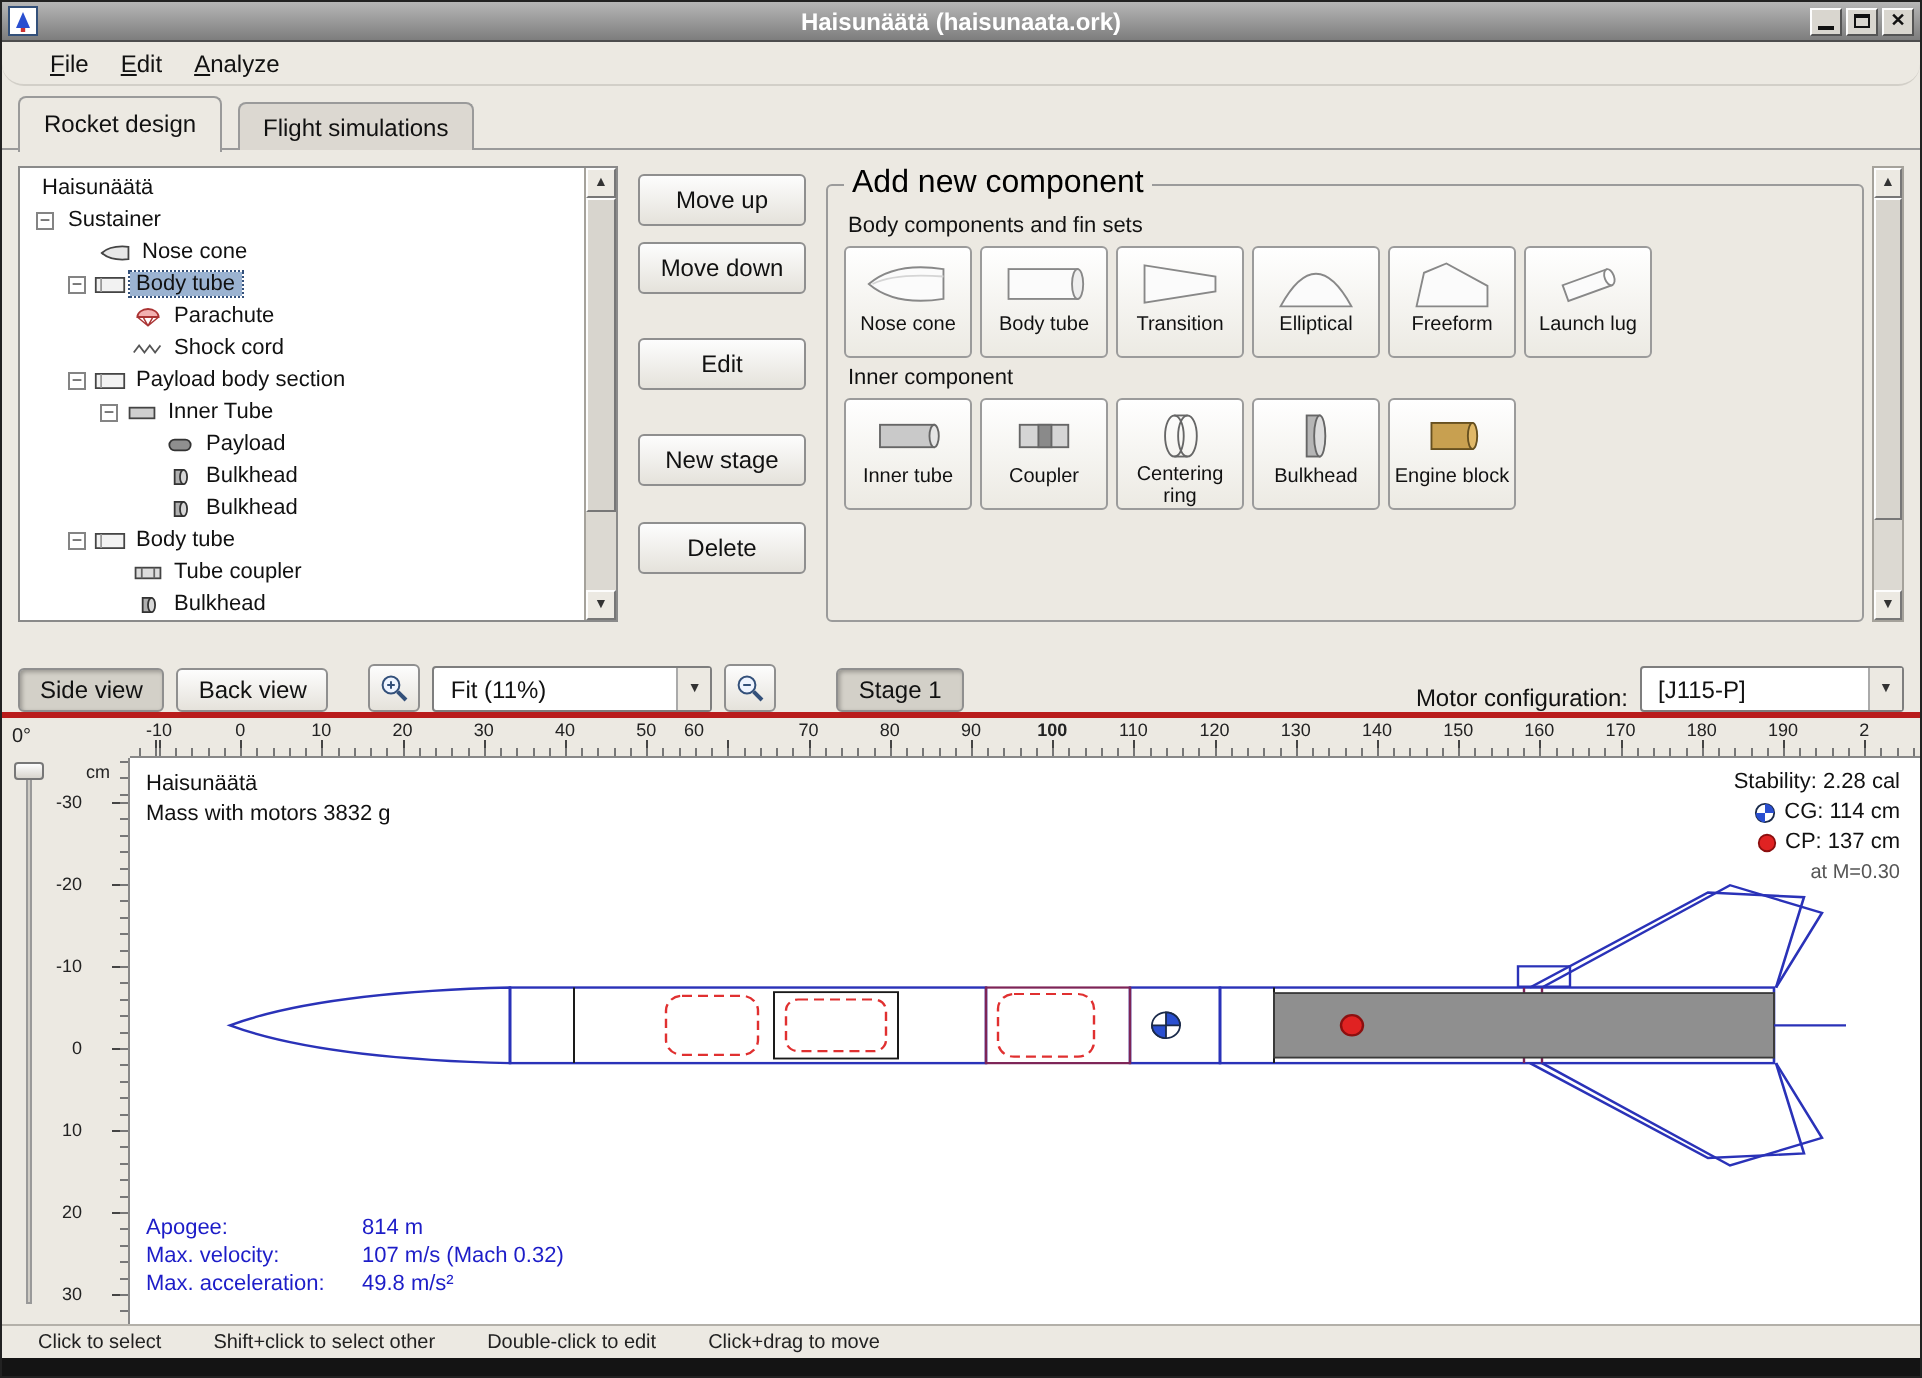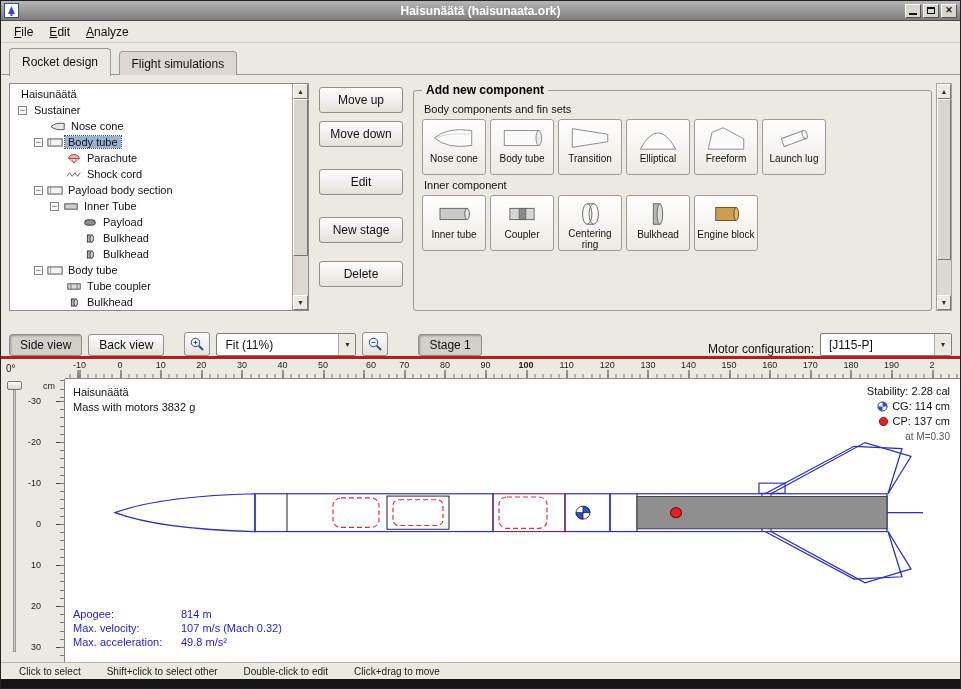--- a/index.html
+++ b/index.html
@@ -32,22 +32,23 @@
     border:1px solid; border-color:#fdfdfd #555 #555 #fdfdfd;
     color:#111; font-size:9px; font-weight:bold;
     display:flex; align-items:center; justify-content:center; line-height:1;
   }
   .wbtn .mx { display:inline-block; width:8px; height:7px; border:1px solid #111; border-top-width:2px; }
   .wbtn .mn { display:inline-block; width:8px; height:2px; background:#111; margin-top:7px; }
 
   
   .menubar {
     height:22px; flex:0 0 22px; display:flex; align-items:center;
-    padding-left:5px; font-size:12px; background:#ece9e2;
+    padding-left:16px; font-size:12px; background:#ece9e2;
     border-bottom:1px solid #d2cfc8;
+    border-radius:11px;
   }
   .menu-item { padding:3px 8px; color:#111; }
 
   
   .tabstrip { height:32px; flex:0 0 32px; padding:4px 0 0 8px; border-bottom:1px solid #9a9a9a; background:#ece9e2; }
   .tab {
     display:inline-block; padding:5px 12px 4px; font-size:12px; color:#111;
     background:#dcd8d1; border:1px solid #9a9a9a; border-bottom:none;
     border-radius:4px 4px 0 0; margin-right:3px; position:relative; top:3px;
   }
@@ -81,21 +82,21 @@
     font-family:"Liberation Sans",sans-serif; font-size:12px; color:#111;
     background:linear-gradient(180deg,#fdfdfd,#e5e2db);
     border:1px solid #8f8f8f; border-radius:3px; padding:3px 10px;
   }
   .btn.toggled { background:#d3d0c8; box-shadow:inset 1px 1px 2px rgba(0,0,0,.28); }
   .actions-col .btn { display:block; width:100%; margin-bottom:8px; padding:5px 0; text-align:center; }
   .gap14 { height:14px; } .gap10 { height:10px; }
 
   .add-wrap { flex:1; display:flex; }
   .add-panel { flex:1; border:1px solid #9b9b9b; border-radius:3px; padding:2px 8px 6px; background:#ece9e2; min-width:0; }
-  .add-panel legend { font-weight:bold; font-size:12px; padding:0 4px; }
+  .add-panel legend { font-weight:normal; font-size:16px; padding:0 4px; }
   .group-label { font-size:11px; color:#111; margin:4px 0 4px 2px; }
   .comp-row { display:flex; gap:4px; flex-wrap:nowrap; }
   .comp-btn {
     width:64px; flex:0 0 64px; height:56px;
     background:linear-gradient(180deg,#ffffff,#eceae3);
     border:1px solid #9b9b9b; border-radius:3px;
     display:flex; flex-direction:column; align-items:center; padding-top:3px;
   }
   .comp-icon { height:30px; display:flex; align-items:center; justify-content:center; }
   .comp-label { font-size:10px; line-height:11px; text-align:center; color:#111; }
@@ -528,21 +529,21 @@
         <span class="rotation-value">0°</span>
       </div>
       <div class="h-ruler" id="h-ruler">
           <span class="h-label" style="left: 14.5px;">-10</span>
           <span class="h-label" style="left: 55.1px;">0</span>
           <span class="h-label" style="left: 95.7px;">10</span>
           <span class="h-label" style="left: 136.3px;">20</span>
           <span class="h-label" style="left: 176.9px;">30</span>
           <span class="h-label" style="left: 217.5px;">40</span>
           <span class="h-label" style="left: 258.1px;">50</span>
-          <span class="h-label" style="left: 306px;">60</span>
+          <span class="h-label" style="left: 282px;">60</span>
           <span class="h-label" style="left: 339.3px;">70</span>
           <span class="h-label" style="left: 379.9px;">80</span>
           <span class="h-label" style="left: 420.5px;">90</span>
           <span class="h-label bold" style="left: 461.1px;">100</span>
           <span class="h-label" style="left: 501.7px;">110</span>
           <span class="h-label" style="left: 542.3px;">120</span>
           <span class="h-label" style="left: 582.9px;">130</span>
           <span class="h-label" style="left: 623.5px;">140</span>
           <span class="h-label" style="left: 664.1px;">150</span>
           <span class="h-label" style="left: 704.7px;">160</span>

